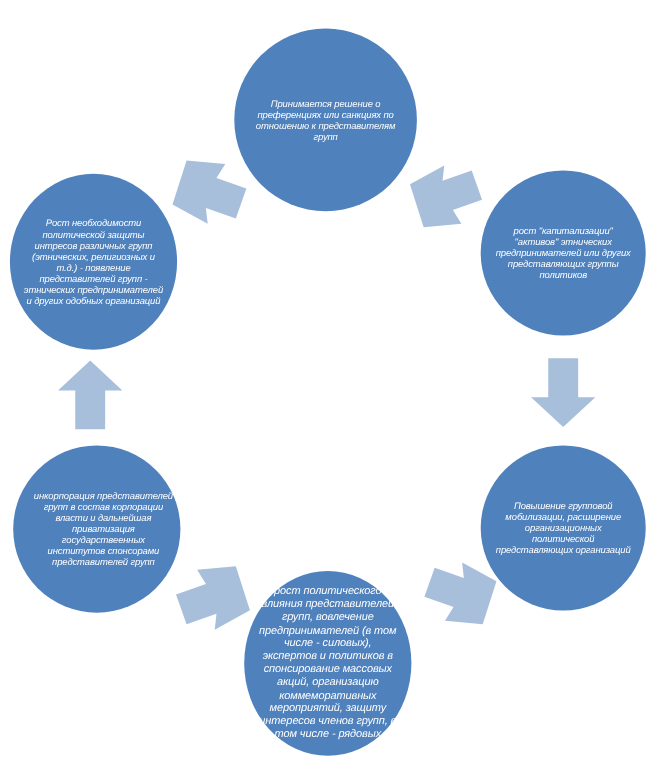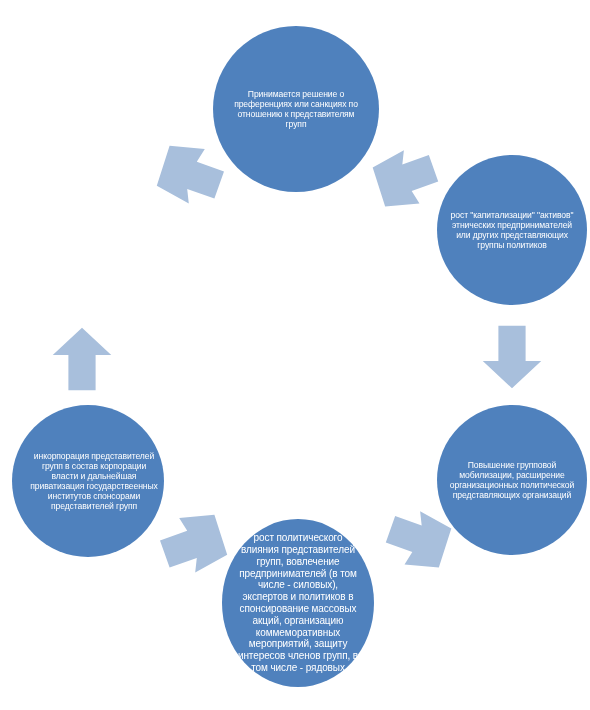--- a/index.html
+++ b/index.html
@@ -18,20 +18,21 @@
     overflow: hidden;
   }
   .node {
     position: absolute;
     border-radius: 50%;
     background: #4f81bd;
     display: flex;
     align-items: center;
     justify-content: center;
     box-sizing: border-box;
+    font-style: italic;
   }
   .node-label {
     color: #ffffff;
     text-align: center;
     line-height: 1.18;
     letter-spacing: -0.1px;
     padding: 0 6px;
     font-weight: 400;
     -webkit-font-smoothing: antialiased;
   }
@@ -86,20 +87,23 @@
   </div>
 
   <div class="node" id="node-bottom">
     <div class="node-label">рост политического влияния представителей групп, вовлечение предпринимателей (в том числе - силовых), экспертов и политиков в спонсирование массовых акций, организацию коммеморативных мероприятий, защиту интересов членов групп, в том числе - рядовых</div>
   </div>
 
   <div class="node" id="node-left-dn">
     <div class="node-label">инкорпорация представителей групп в состав корпорации власти и дальнейшая приватизация государствеенных институтов спонсорами представителей групп</div>
   </div>
 
+  <div class="node" id="node-left-up">
+    <div class="node-label">Рост необходимости политической защиты интресов различных групп (этнических, религиозных и т.д.) - появление представителей групп - этнических предпринимателей и других одобных организаций</div>
+  </div>
 
   <div class="arrow" id="arrow-1">
     <svg viewBox="0 0 100 100" width="78" height="78" aria-hidden="true">
       <polygon points="6,34 46,12 44,30 78,18 90,52 56,64 66,80 22,84" fill="#a8bfdc"></polygon>
     </svg>
   </div>
 
   <div class="arrow" id="arrow-2">
     <svg viewBox="0 0 100 100" width="68" height="70" aria-hidden="true">
       <polygon points="30,4 70,4 70,56 93,56 50,96 7,56 30,56" fill="#a8bfdc"></polygon>

